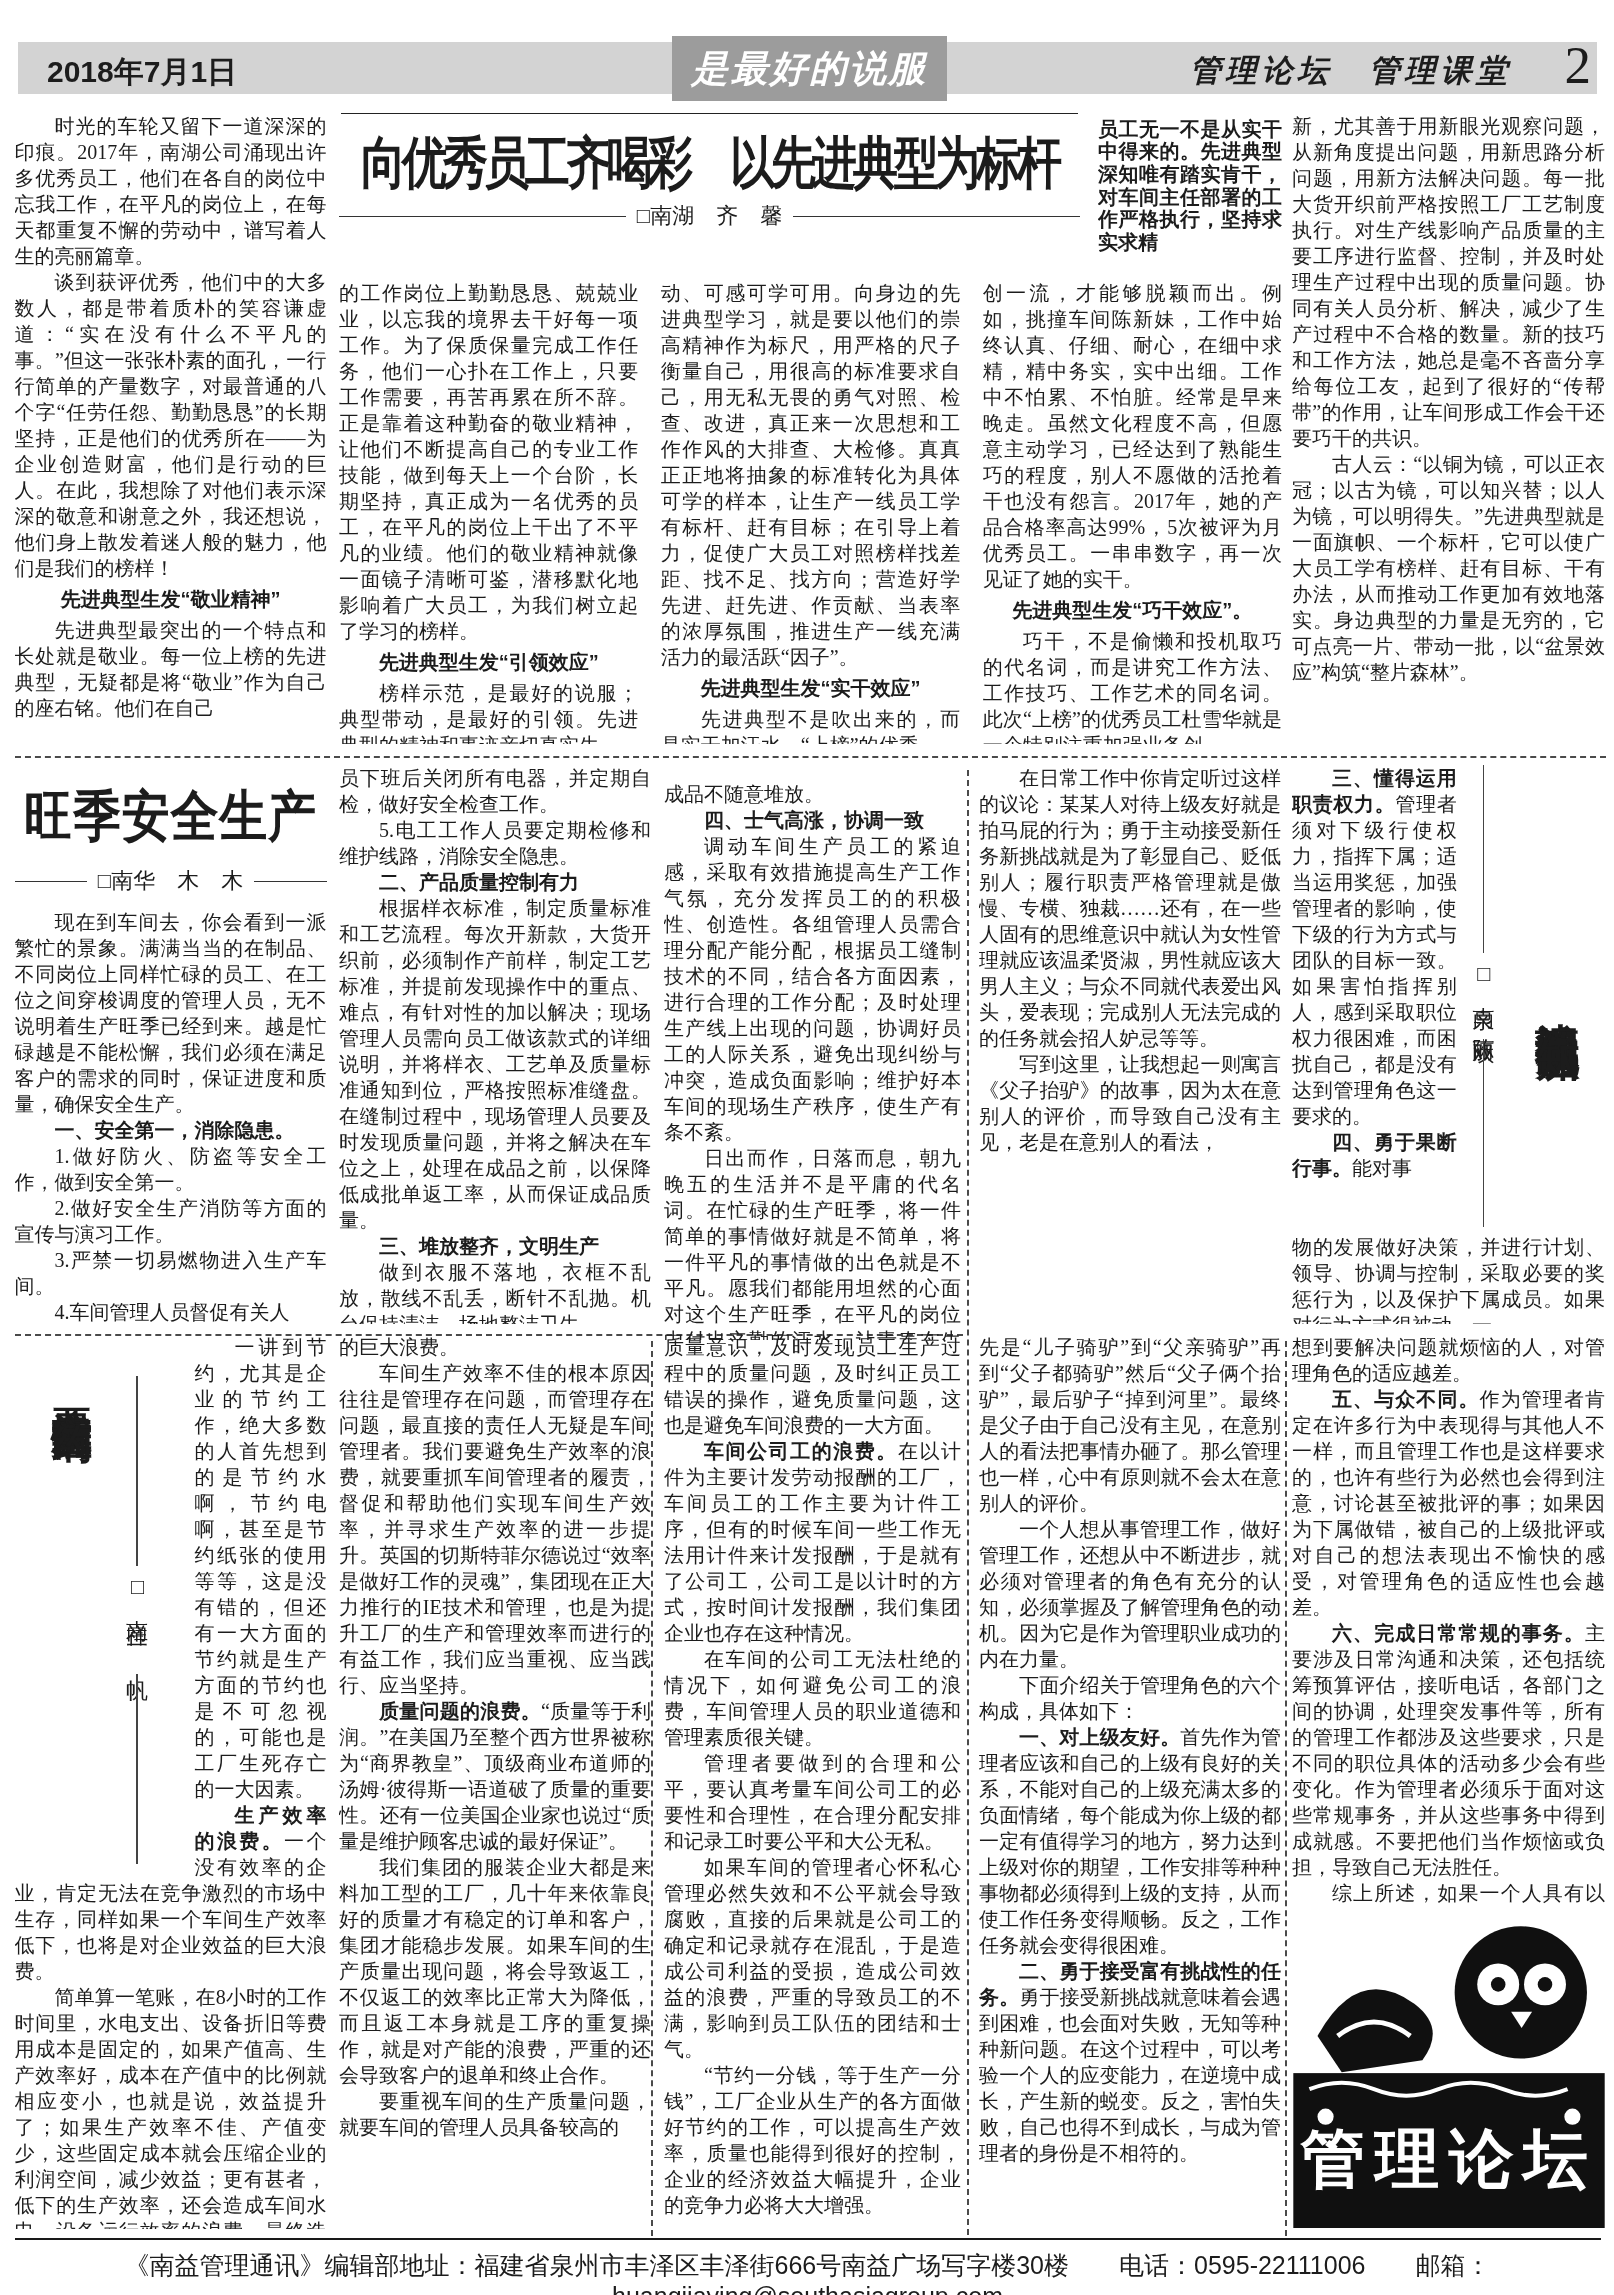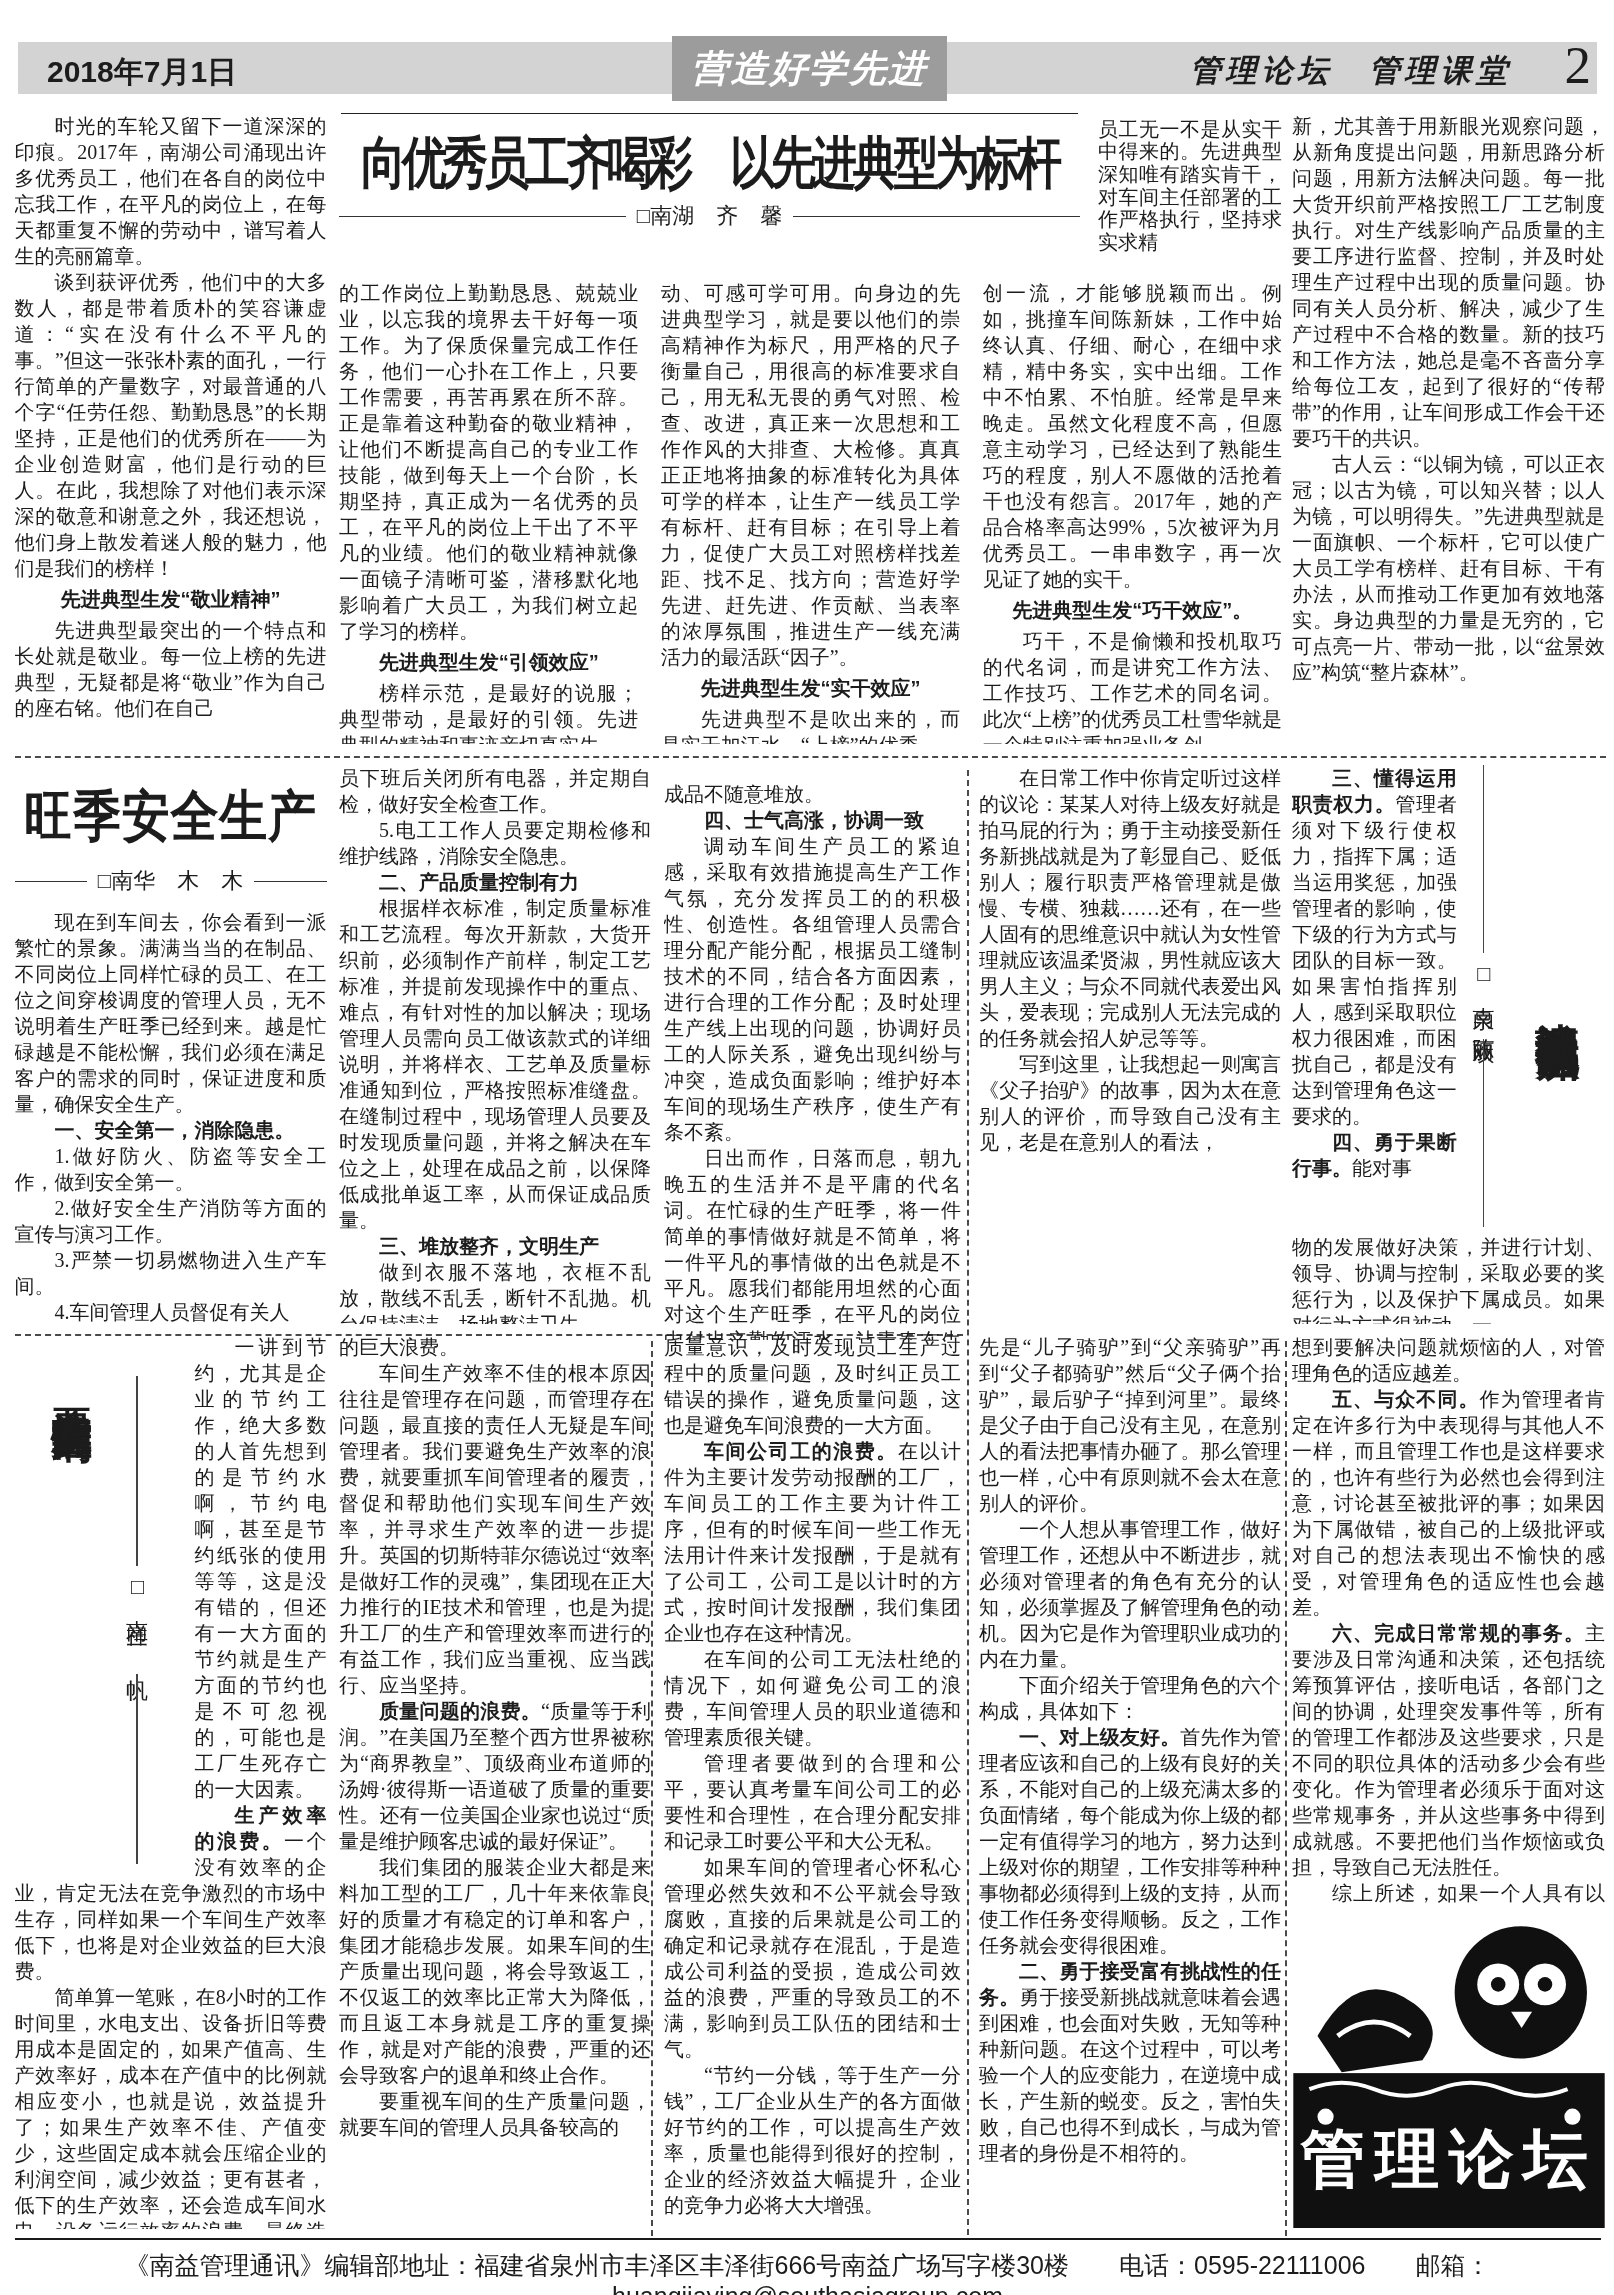--- a/index.html
+++ b/index.html
@@ -24,21 +24,21 @@
         font-size:20px;line-height:36px;text-align:center;text-indent:0;}
   
   .head-row{position:relative;height:145px;}
   .a1-rule{border-top:1.6px solid #222;margin:0 1.6px;}
   .a1-title{font-size:45px;font-weight:900;letter-spacing:-4px;white-space:nowrap;
         text-align:center;line-height:78px;height:84px;transform:scaleY(1.25);transform-origin:center top;}
   .byline{display:flex;align-items:center;gap:11.3px;font-size:22px;height:36px;}
   .byline::before,.byline::after{content:"";flex:1;border-top:1.6px solid #333;}
   .a1-head-left{margin-right:202px;}
   .a1-narrow{position:absolute;right:0;top:4.8px;width:184px;height:137px;overflow:hidden;text-align:justify;}
-  .a1-narrow .para{line-height:22.6px;}
+  .a1-narrow .para{line-height:22.6px;font-weight:bold;}
   .three-cols{display:flex;gap:22.6px;margin-top:22px;}
   .tcol{flex:1;overflow:hidden;height:475px;text-align:justify;}
   
   .a2-title{font-size:48px;font-weight:900;text-align:center;letter-spacing:0.8px;
         line-height:89px;height:95px;transform:scaleY(1.15);transform-origin:center top;}
   
   .vtext{writing-mode:vertical-rl;text-orientation:upright;}
   .b5-top{display:flex;height:462px;}
   .b5-text{flex:1;overflow:hidden;text-align:justify;}
   .vbyline-wrap{width:50px;display:flex;flex-direction:column;align-items:center;margin:0 1.6px;}
@@ -61,21 +61,21 @@
   
   .graphic{position:absolute;left:1293px;top:1915px;width:312px;height:313px;}
 </style>
 </head>
 <body>
 
 <div id="page">
 
   <div class="masthead-bar"></div>
   <div class="header-date">2018年7月1日</div>
-  <div class="masthead-center">营造好学先进</div>
+  <div class="masthead-center">是最好的说服</div>
   <div class="header-section">管理论坛　管理课堂</div>
   <div class="page-num">2</div>
 
   <div class="col" style="left:14.5px;top:113px;width:312px;height:631px;">
       <p class="para">时光的车轮又留下一道深深的印痕。2017年，南湖公司涌现出许多优秀员工，他们在各自的岗位中忘我工作，在平凡的岗位上，在每天都重复不懈的劳动中，谱写着人生的亮丽篇章。</p>
       <p class="para">谈到获评优秀，他们中的大多数人，都是带着质朴的笑容谦虚道：“实在没有什么不平凡的事。”但这一张张朴素的面孔，一行行简单的产量数字，对最普通的八个字“任劳任怨、勤勤恳恳”的长期坚持，正是他们的优秀所在——为企业创造财富，他们是行动的巨人。在此，我想除了对他们表示深深的敬意和谢意之外，我还想说，他们身上散发着迷人般的魅力，他们是我们的榜样！</p>
       <div class="subhead">先进典型生发“敬业精神”</div>
       <p class="para">先进典型最突出的一个特点和长处就是敬业。每一位上榜的先进典型，无疑都是将“敬业”作为自己的座右铭。他们在自己</p>
     </div>
 

